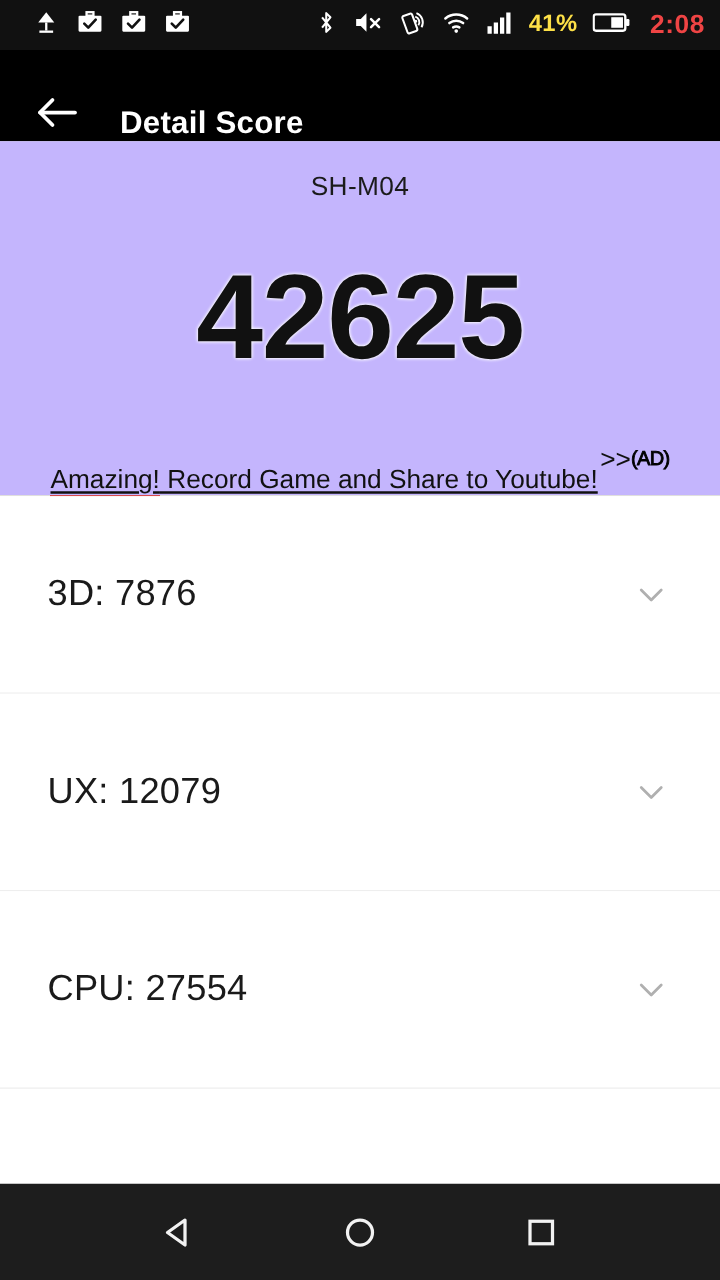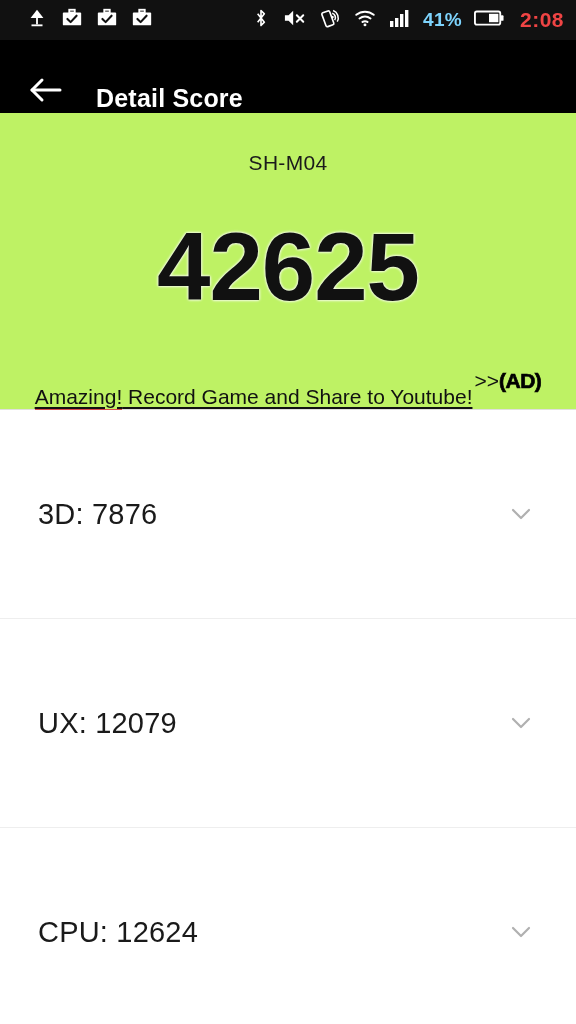--- a/index.html
+++ b/index.html
@@ -22,21 +22,21 @@
     background:#111111;
     display:flex; align-items:center;
     padding:0 12px;
     flex:0 0 40px;
   }
   .sb-left { display:flex; align-items:center; gap:13px; margin-left:14px; }
   .sb-spacer { flex:1 1 auto; }
   .sb-right { display:flex; align-items:center; gap:12px; }
   .sb-ico { display:block; }
   .sb-battery-text {
-    color:#7dd3fc; font-size:19px; font-weight:bold;
+    color:#fde047; font-size:19px; font-weight:bold;
     letter-spacing:0.3px;
     text-align:center;
   }
   .sb-clock {
     color:#ef4444; font-size:21px; font-weight:bold;
     letter-spacing:0.5px; margin-left:4px;
   }
 
   
   .appbar {
@@ -54,24 +54,24 @@
   .appbar-title {
     color:#ffffff;
     font-size:25px;
     font-weight:bold;
     margin-left:28px;
     letter-spacing:0.2px;
   }
 
   
   .summary {
-    background:#bef264;
+    background:#c4b5fd;
     flex:0 0 284px;
     display:flex; flex-direction:column; align-items:center;
-    padding-top:38px;
+    padding-top:25px;
     border-bottom:1px solid #e0dfdd;
   }
   .device-name {
     font-size:21px;
     color:#1b1b1b;
     letter-spacing:0.3px;
   }
   .total-score {
     font-size:96px;
     line-height:1;
@@ -96,31 +96,31 @@
   }
   .ad-link .misspelled {
     border-bottom:2px solid #d94b4b;
     padding-bottom:1px;
   }
   .ad-arrows {
     font-size:21px; color:#111111;
     margin-left:2px;
   }
   .ad-badge {
-    font-size:21px;
-    font-weight:bold;
+    font-size:16px;
+    font-weight:normal;
     color:#000000;
     letter-spacing:-0.5px;
     -webkit-text-stroke:0.7px #000;
   }
 
   
   .rows { flex:1 1 auto; background:#ffffff; }
   .row {
-    height:209px;
+    height:158px;
     display:flex; align-items:center;
     justify-content:space-between;
     padding:0 38px 0 38px;
     border-bottom:1px solid #eeeeee;
     background:#ffffff;
     cursor:pointer;
   }
   .row:first-child { border-top:none; }
   .row-label {
     font-size:29px;
@@ -262,21 +262,21 @@
     </div>
     <div class="row">
       <span class="row-label">UX: 12079</span>
       <span class="chev">
         <svg width="34" height="34" viewBox="0 0 34 34">
           <path d="M9 13 L17 21 L25 13" fill="none" stroke="#b0b0b0" stroke-width="2.2" stroke-linecap="round" stroke-linejoin="round"></path>
         </svg>
       </span>
     </div>
     <div class="row">
-      <span class="row-label">CPU: 12624</span>
+      <span class="row-label">CPU: 27554</span>
       <span class="chev">
         <svg width="34" height="34" viewBox="0 0 34 34">
           <path d="M9 13 L17 21 L25 13" fill="none" stroke="#b0b0b0" stroke-width="2.2" stroke-linecap="round" stroke-linejoin="round"></path>
         </svg>
       </span>
     </div>
   </div>
 
   <div class="navbar">
     <div class="nav-btn">

